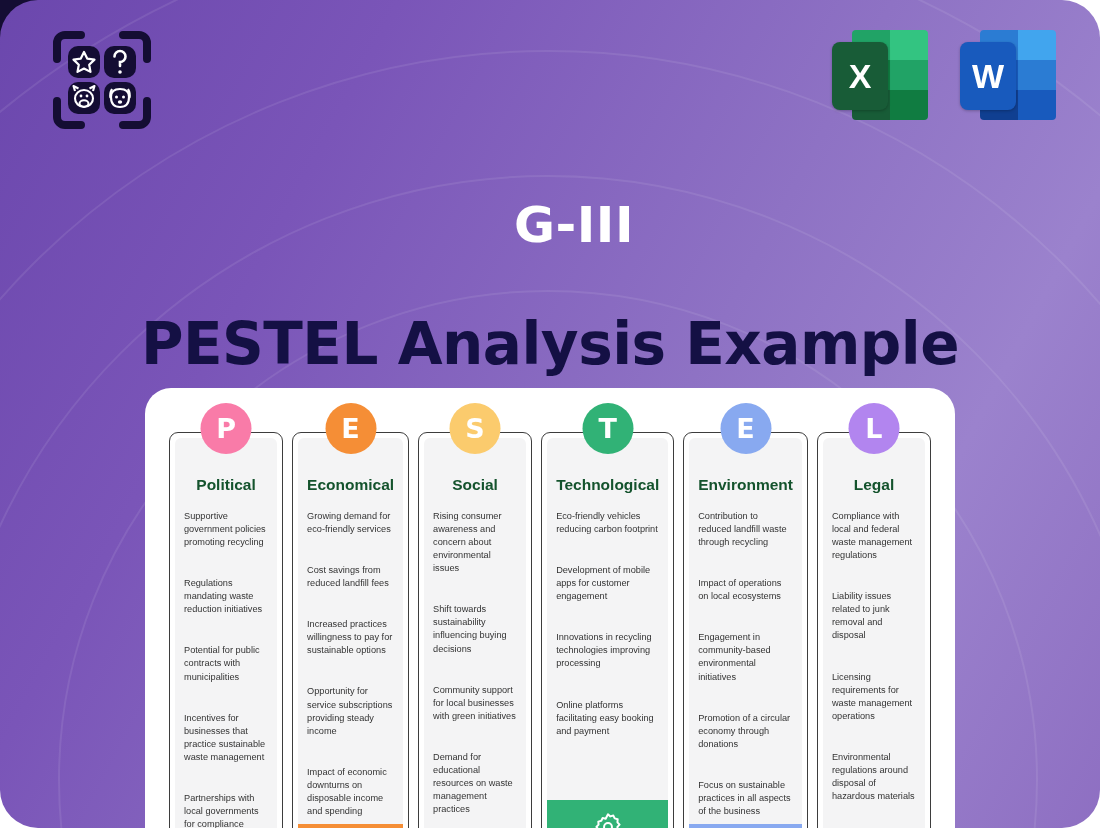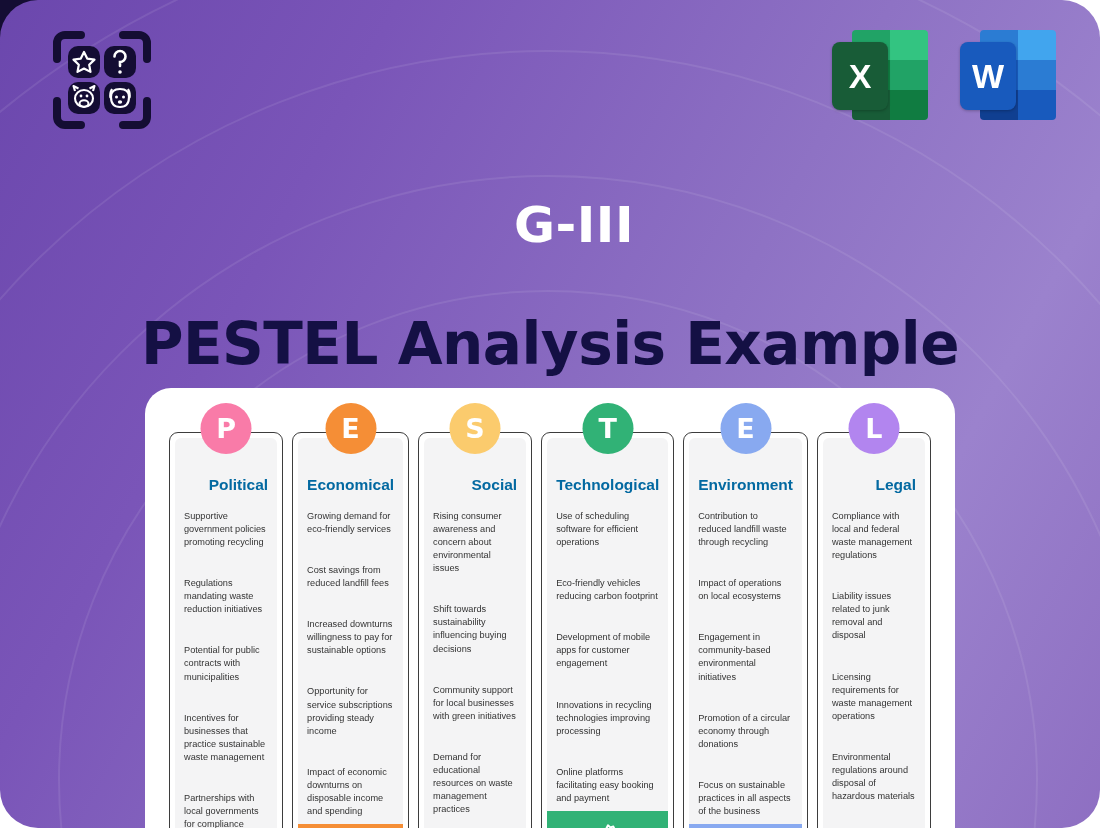--- a/index.html
+++ b/index.html
@@ -123,22 +123,22 @@
   .letter-badge {
     position: absolute; top: -30px; left: 50%;
     transform: translateX(-50%);
     width: 51px; height: 51px; border-radius: 50%;
     display: flex; align-items: center; justify-content: center;
     color: #ffffff; font-size: 27px; font-weight: bold;
     font-family: "DejaVu Sans", sans-serif;
     z-index: 5;
   }
   .col-title {
-    text-align: right;
-    font-size: 15.5px; font-weight: bold; color: #0369a1;
+    text-align: center;
+    font-size: 15.5px; font-weight: bold; color: #14532d;
     font-family: "Liberation Sans", sans-serif;
     margin-top: 32px; margin-bottom: 16px;
     white-space: nowrap;
   }
   .bullets { display: flex; flex-direction: column; gap: 28px; flex: 1 1 auto; }
   .bullet {
     font-size: 9.2px; line-height: 1.42; color: #333333;
     font-family: "Liberation Sans", sans-serif;
   }
   .icon-tile {
@@ -250,21 +250,21 @@
             </div>
           </div>
         </div>
         <div class="pestel-col">
           <div class="letter-badge" style="background: rgb(245, 142, 54);">E</div>
           <div class="col-inner">
             <div class="col-title">Economical</div>
             <div class="bullets">
               <div class="bullet">Growing demand for eco-friendly services</div>
               <div class="bullet">Cost savings from reduced landfill fees</div>
-              <div class="bullet">Increased downturns willingness to pay for sustainable options</div>
+              <div class="bullet">Increased practices willingness to pay for sustainable options</div>
               <div class="bullet">Opportunity for service subscriptions providing steady income</div>
               <div class="bullet">Impact of economic downturns on disposable income and spending</div>
             </div>
             <div class="icon-tile" style="background: rgb(245, 142, 54);">
               <span>
                 <svg viewBox="0 0 34 34" width="32" height="32">
                   <rect x="6" y="5" width="22" height="24" rx="7" fill="none" stroke="#ffffff" stroke-width="2.1" stroke-linecap="round" stroke-linejoin="round"></rect>
                   <path fill="none" stroke="#ffffff" stroke-width="2.1" stroke-linecap="round" stroke-linejoin="round" d="M12 22.5V14M17 22.5V10.5M22 22.5V17.5"></path>
                 </svg>
               </span>
@@ -281,21 +281,20 @@
               <div class="bullet">Community support for local businesses with green initiatives</div>
               <div class="bullet">Demand for educational resources on waste management practices</div>
             </div>
           </div>
         </div>
         <div class="pestel-col">
           <div class="letter-badge" style="background: rgb(49, 178, 118);">T</div>
           <div class="col-inner">
             <div class="col-title">Technological</div>
             <div class="bullets">
-              <div class="bullet">Use of scheduling software for efficient operations</div>
               <div class="bullet">Eco-friendly vehicles reducing carbon footprint</div>
               <div class="bullet">Development of mobile apps for customer engagement</div>
               <div class="bullet">Innovations in recycling technologies improving processing</div>
               <div class="bullet">Online platforms facilitating easy booking and payment</div>
             </div>
             <div class="icon-tile" style="background: rgb(49, 178, 118);">
               <span>
                 <svg viewBox="0 0 34 34" width="32" height="32">
                   <path fill="none" stroke="#ffffff" stroke-width="2.1" stroke-linecap="round" stroke-linejoin="round" d="M17 4.6l2.5 2.2 3.2-.9 1.4 3 3.2.9-.3 3.3 2.3 2.4-2.3 2.4.3 3.3-3.2.9-1.4 3-3.2-.9L17 29.4l-2.5-2.2-3.2.9-1.4-3-3.2-.9.3-3.3L4.7 18l2.3-2.4-.3-3.3 3.2-.9 1.4-3 3.2.9z"></path>
                   <circle cx="17" cy="18" r="4.2" fill="none" stroke="#ffffff" stroke-width="2.1" stroke-linecap="round" stroke-linejoin="round"></circle>

